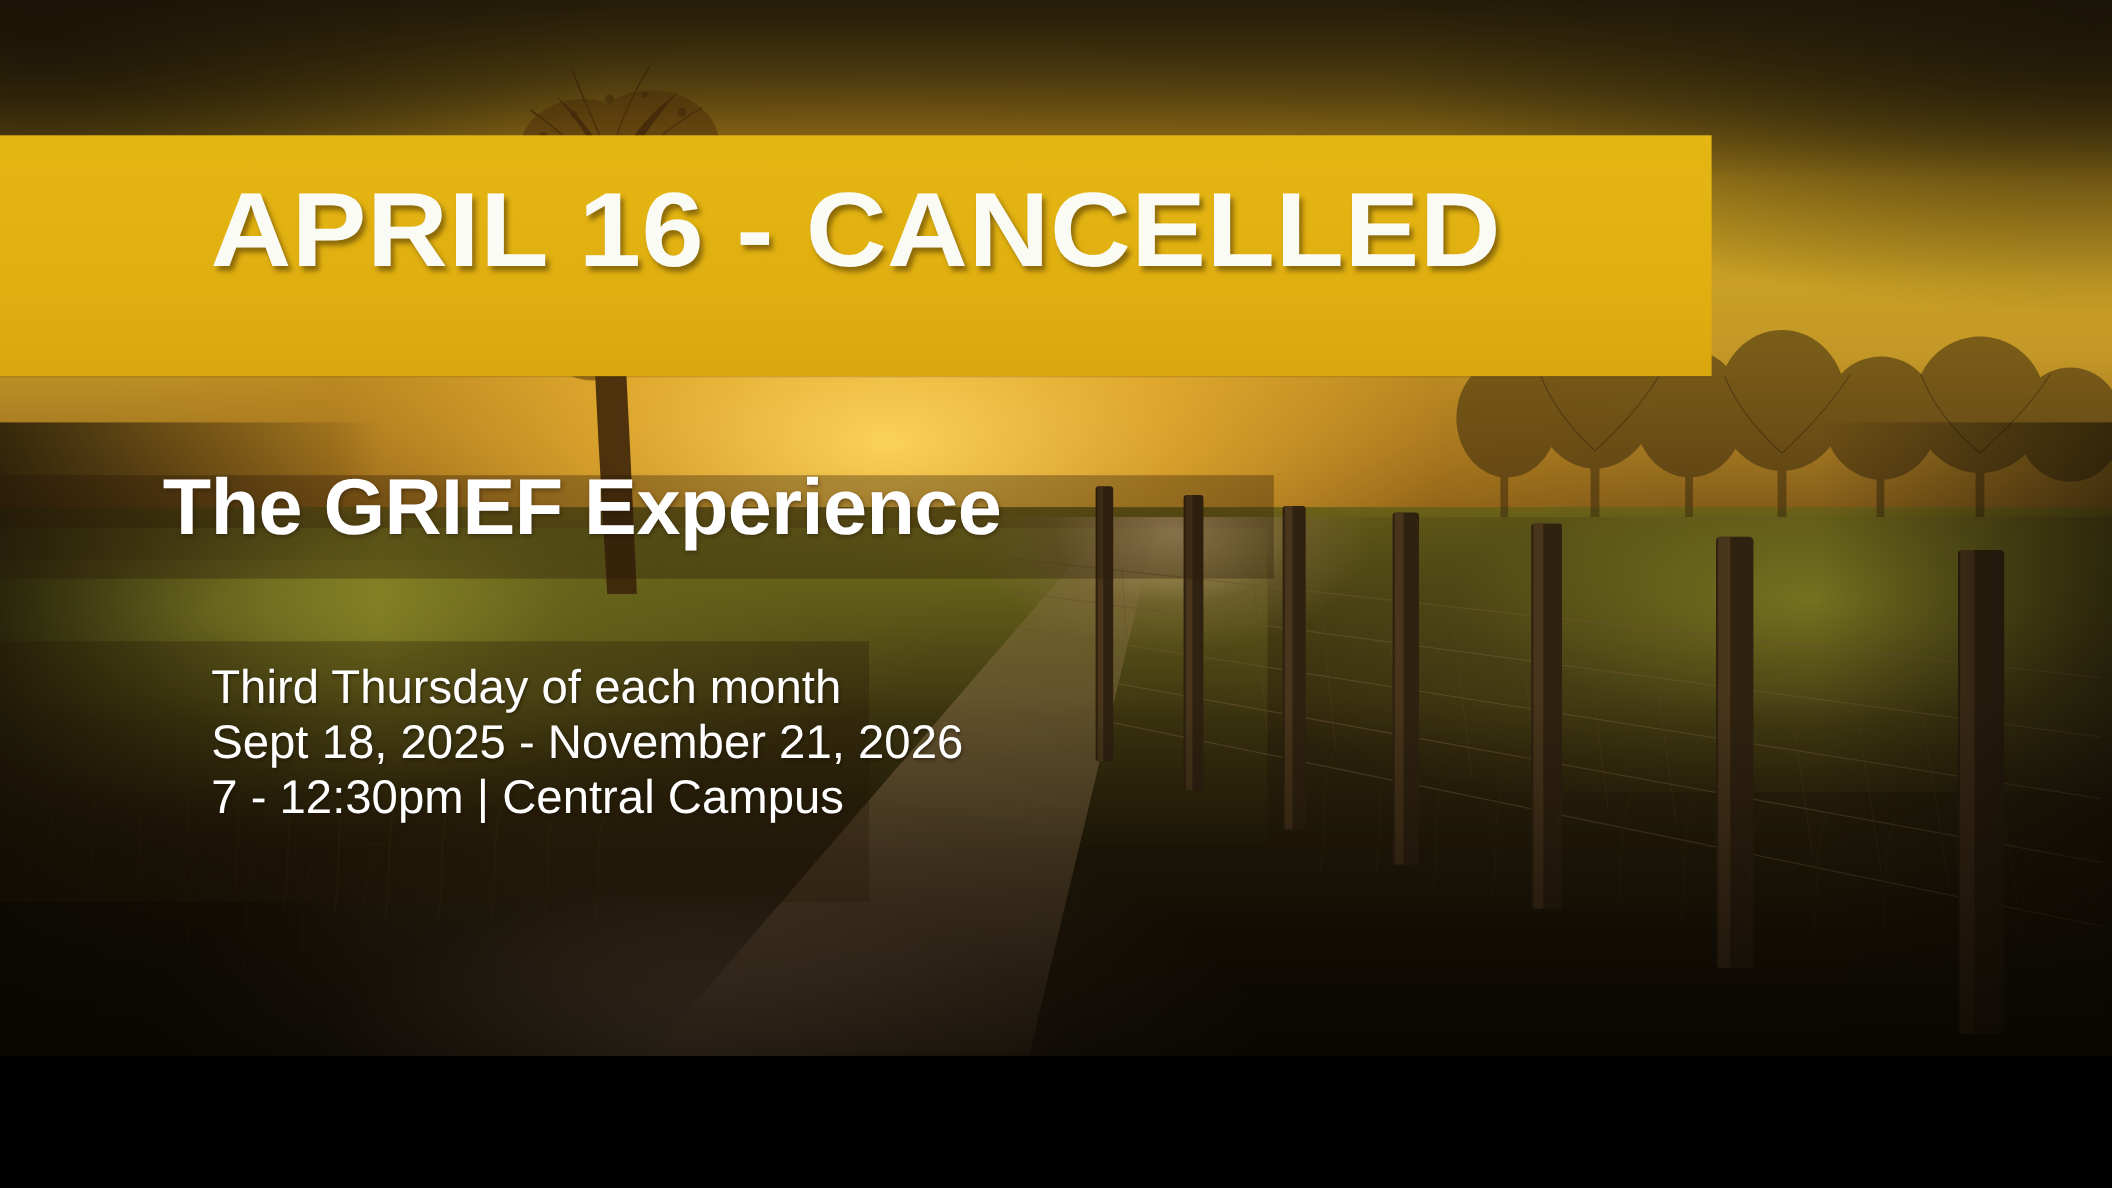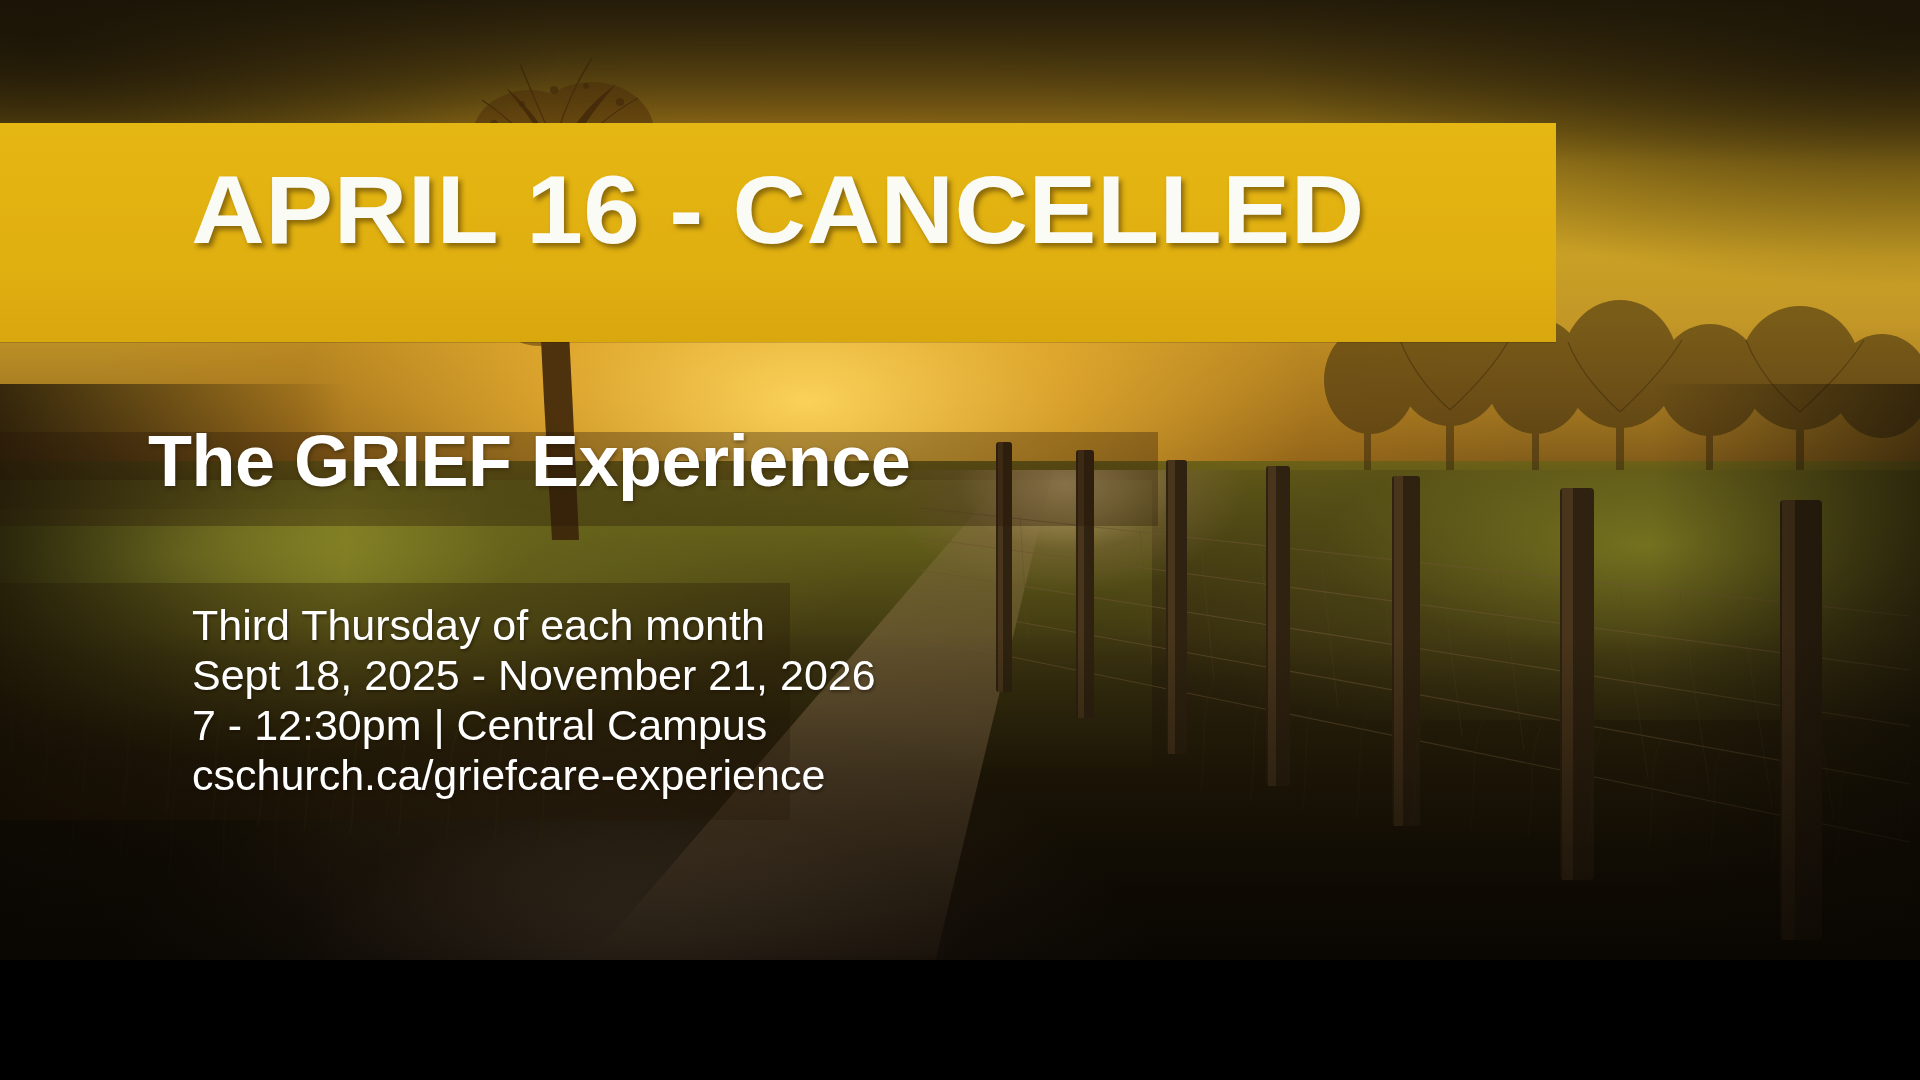--- a/index.html
+++ b/index.html
@@ -487,16 +487,15 @@
   </div>
 
   <div class="title-box"></div>
   <div class="title">The GRIEF Experience</div>
 
   <div class="body-box"></div>
   <div class="body">
     <span class="line">Third Thursday of each month</span>
     <span class="line">Sept 18, 2025 - November 21, 2026</span>
     <span class="line">7 - 12:30pm | Central Campus</span>
-    <span class="line">cschurch.ca/griefcare-experience</span>
   </div>
 
 </div>
 
 </body></html>

